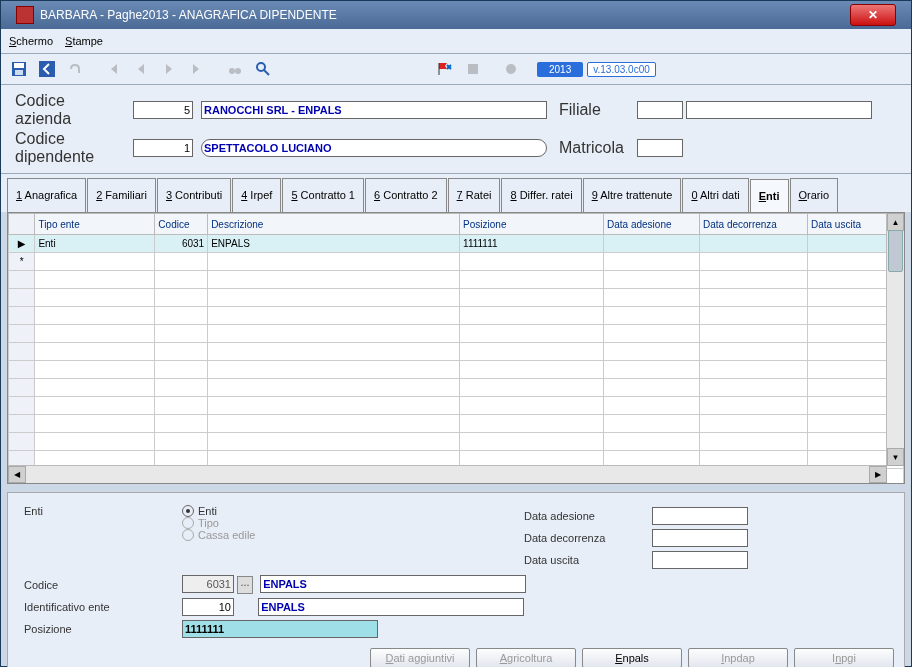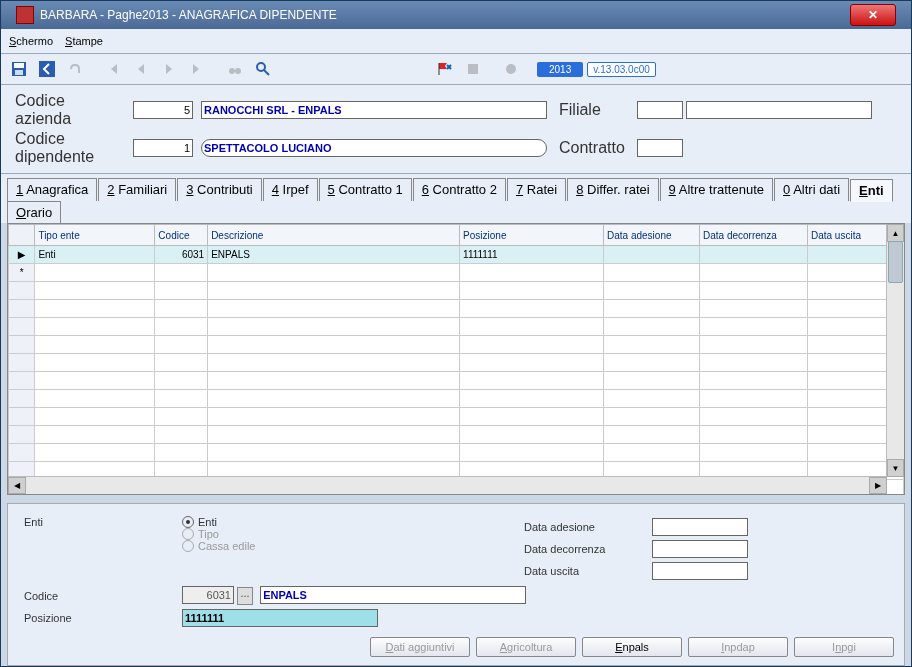--- a/index.html
+++ b/index.html
@@ -19,21 +19,21 @@
 .badge{background:#2a6edb;color:#fff;padding:2px 12px;border-radius:2px;font-size:10px}
 .badge2{border:1px solid #2a6edb;color:#2a6edb;padding:1px 5px;border-radius:2px;font-size:10px;background:#fff}
 .hdr{background:#e8eef7;padding:6px 10px;border-bottom:1px solid #9ab}
 .hdr table{border-collapse:collapse}
 .hdr td{padding:1px 4px;vertical-align:middle}
 .lab{font-size:16px;color:#333}
 .inp{border:1px solid #666;background:#fff;height:16px;padding:0 2px;font-size:11px}
 .inp.blue{color:#0000b0;font-weight:bold}
 .inp.right{text-align:right}
 .tabs{display:flex;padding:4px 6px 0 6px;background:#e8eef7;gap:0;flex-wrap:wrap}
-.tab{border:1px solid #888;border-bottom:none;background:#e8eef7;padding:3px 8px;font-size:13px;cursor:pointer;margin-right:1px}
+.tab{border:1px solid #888;border-bottom:none;background:#e8eef7;padding:10px 8px;font-size:11px;cursor:pointer;margin-right:1px}
 .tab.active{background:#f5f8fc;font-weight:bold;border-bottom:1px solid #f5f8fc;position:relative;top:1px}
 .tab u{text-decoration:underline}
 .gridwrap{margin:0 6px;border:1px solid #888;background:#fff;height:270px;position:relative;overflow:hidden}
 .grid{width:100%;border-collapse:collapse;table-layout:fixed}
 .grid th{background:#f2f5fa;color:#003080;border:1px solid #bbb;font-weight:normal;font-size:10px;padding:2px 3px;text-align:left;height:16px}
 .grid td{border:1px solid #ccc;padding:1px 3px;font-size:10px;height:15px;overflow:hidden;white-space:nowrap}
 .grid .rowhead{width:22px;background:#eef2f8;text-align:center}
 .grid tr.sel td{background:#d9f0f5}
 .scrollv{position:absolute;right:0;top:0;bottom:17px;width:17px;background:#e8e8e8;border-left:1px solid #bbb}
 .scrollv .up,.scrollv .dn{height:16px;background:#d0d0d0;border:1px solid #aaa;display:flex;align-items:center;justify-content:center;font-size:8px}
@@ -161,21 +161,21 @@
       <td style="width:60px"><input class="inp right" style="width: 54px;" value="5"></td>
       <td style="width:350px"><input class="inp blue" style="width: 340px;" value="RANOCCHI SRL - ENPALS"></td>
       <td class="lab" style="width:70px">Filiale</td>
       <td><input class="inp" style="width: 40px;" value="">
           <input class="inp" style="width: 180px;" value=""></td>
     </tr>
           <tr>
       <td class="lab">Codice dipendente</td>
       <td><input class="inp right" style="width: 54px;" value="1"></td>
       <td><input class="inp blue" style="width: 340px; border-radius: 9px;" value="SPETTACOLO LUCIANO"></td>
-      <td class="lab">Contratto</td>
+      <td class="lab">Matricola</td>
       <td><input class="inp" style="width: 40px;" value=""></td>
     </tr>
         </tbody>
       </table>
   </div>
 
   <div class="tabs">
     <div class="tab"><u>1</u> Anagrafica</div>
     <div class="tab"><u>2</u> Familiari</div>
     <div class="tab"><u>3</u> Contributi</div>
@@ -410,20 +410,28 @@
     </tr>
     <tr>
       <td class="lab">Codice</td>
       <td colspan="2">
         <input class="inp ro right" style="width: 46px;" readonly="" value="6031">
         <span class="lookup">⋯</span>
         <input class="inp blue" style="width: 260px; margin-left: 4px;" value="ENPALS">
       </td>
     </tr>
     <tr>
+      <td class="lab">Identificativo ente</td>
+      <td colspan="2">
+        <input class="inp right" style="width: 46px;" value="10">
+        <span style="display:inline-block;width:18px"></span>
+        <input class="inp blue" style="width: 260px;" value="ENPALS">
+      </td>
+    </tr>
+    <tr>
       <td class="lab">Posizione</td>
       <td colspan="2"><input class="inp hl" style="width: 190px; font-weight: bold;" value="1111111"></td>
     </tr>
     </tbody>
       </table>
 
     <div class="btnrow">
       <div class="btn disabled"><u>D</u>ati aggiuntivi</div>
       <div class="btn disabled"><u>A</u>gricoltura</div>
       <div class="btn"><u>E</u>npals</div>

